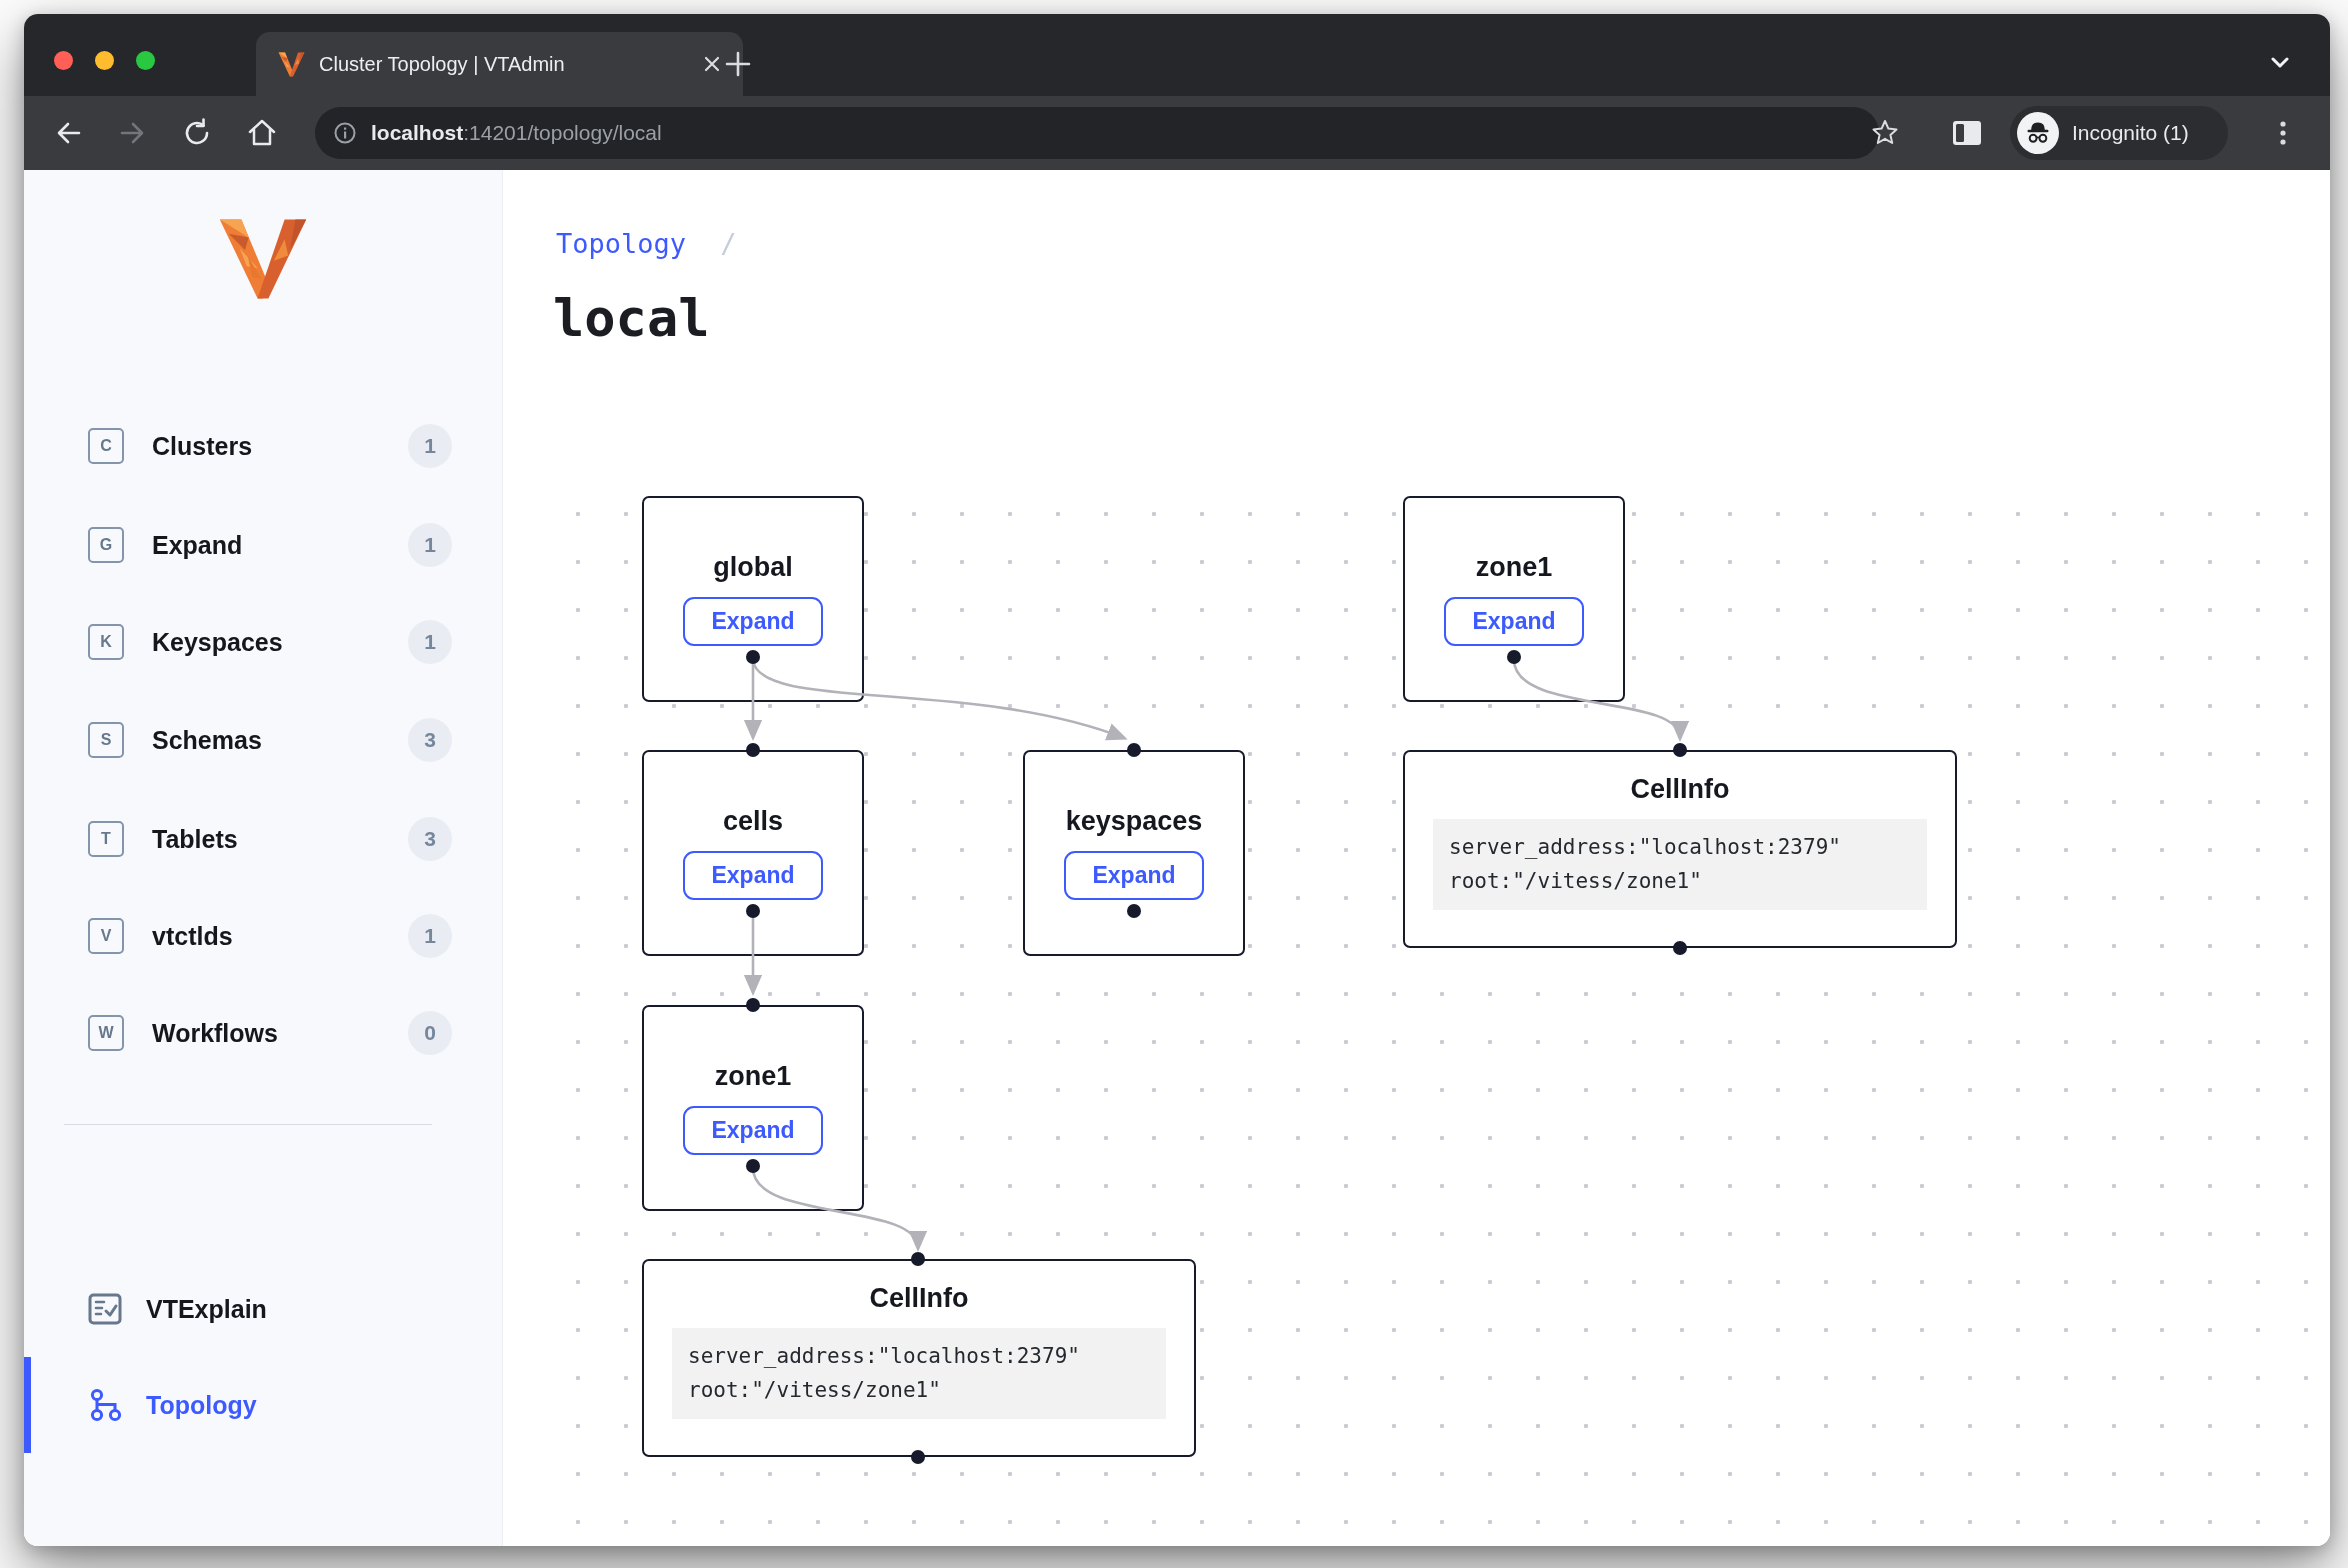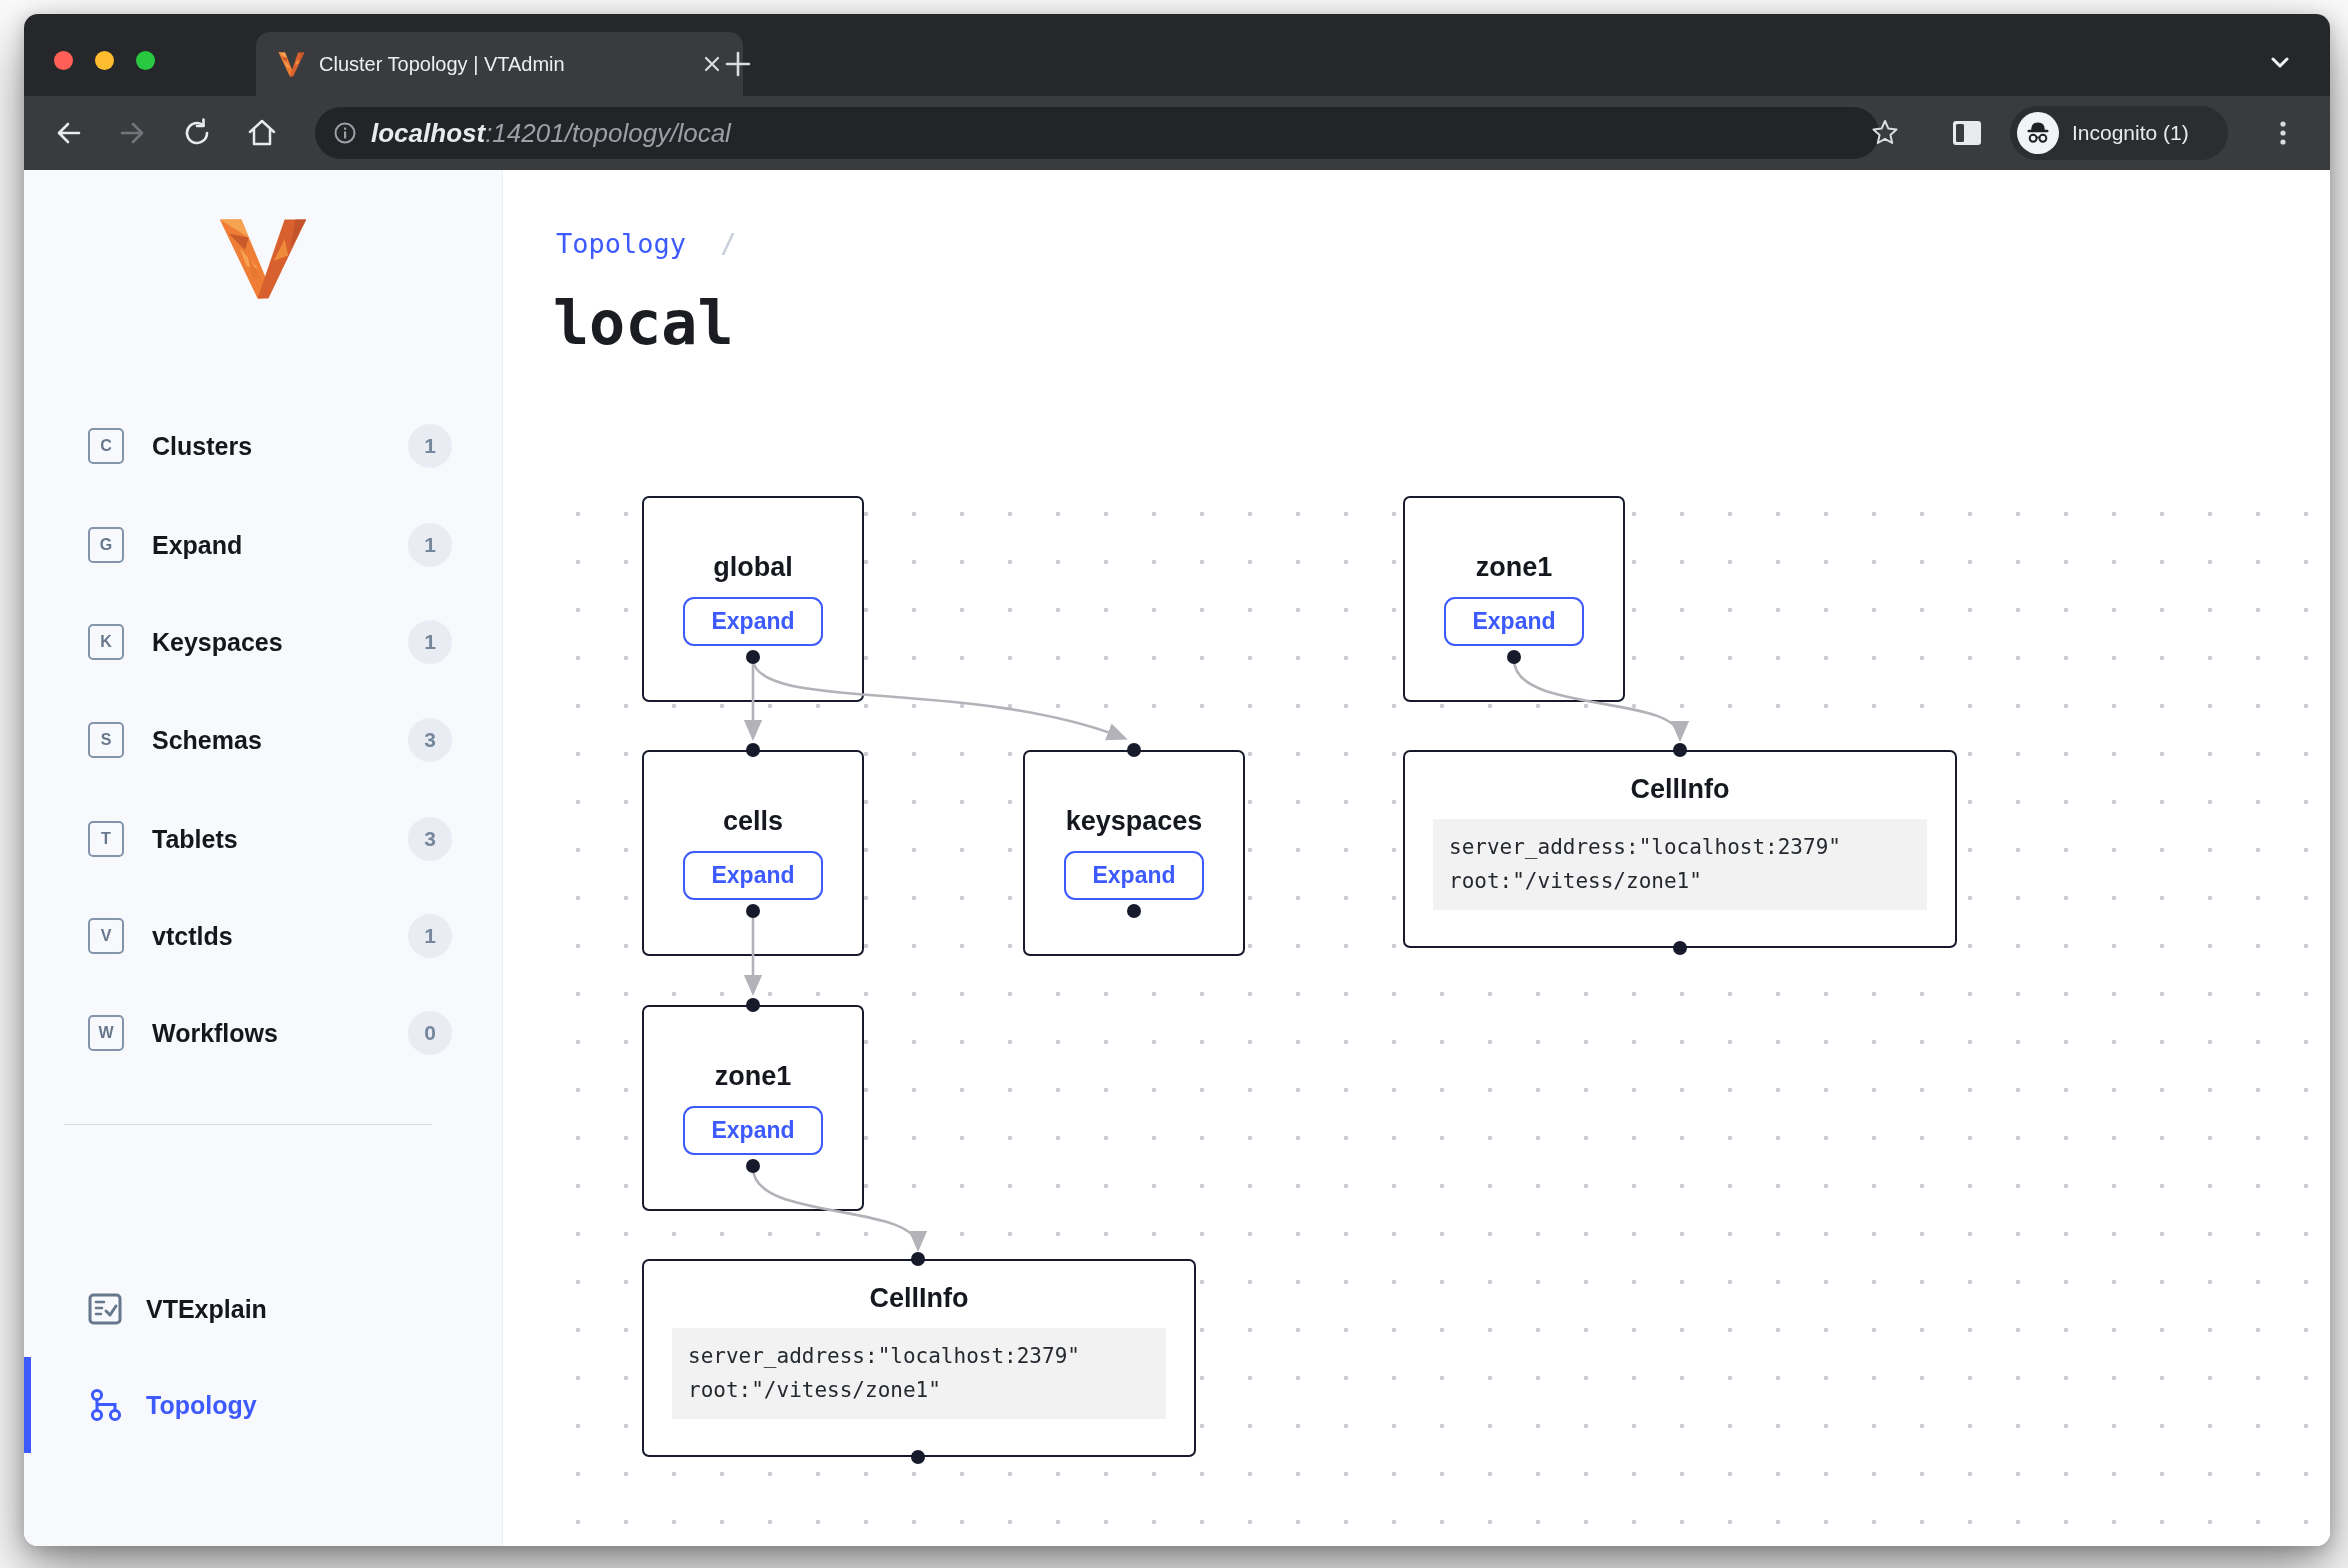--- a/index.html
+++ b/index.html
@@ -11,21 +11,21 @@
   .light{position:absolute;top:37px;width:19px;height:19px;border-radius:50%;}
   .tab{position:absolute;left:184px;top:18px;width:487px;height:64px;background:#3a3b3f;border-radius:14px 14px 0 0;display:flex;align-items:center;margin-left:48px;}
   .tab-title{color:#eceef0;font-size:20px;margin-left:14px;white-space:nowrap;}
   .tab-close{margin-left:auto;margin-right:22px;}
   .newtab{position:absolute;left:692px;top:28px;width:44px;height:44px;display:flex;align-items:center;justify-content:center;}
   .strip-chevron{position:absolute;left:2238px;top:30px;}
   
   .toolbar{position:absolute;left:0;top:82px;width:100%;height:74px;background:#3a3b3f;}
   .tool-ic{position:absolute;top:13px;width:48px;height:48px;display:flex;align-items:center;justify-content:center;}
   .omnibox{position:absolute;left:291px;top:11px;width:1564px;height:52px;background:#232427;border-radius:26px;display:flex;align-items:center;}
-  .omni-text{font-size:26px;margin-left:14px;white-space:nowrap;font-style:italic;}
+  .omni-text{font-size:21px;margin-left:14px;white-space:nowrap;}
   .omni-host{color:#e8eaed;font-weight:bold;}
   .omni-rest{color:#9aa0a6;}
   .incog{position:absolute;left:1986px;top:10px;width:218px;height:54px;background:#2c2d31;border-radius:27px;display:flex;align-items:center;}
   .incog-circle{width:42px;height:42px;border-radius:50%;background:#f1f3f4;margin-left:7px;display:flex;align-items:center;justify-content:center;}
   .incog-label{color:#e8eaed;font-size:21px;margin-left:13px;}
   
   .content{position:absolute;left:0;top:156px;width:100%;height:1376px;background:#fff;}
   .sidebar{position:absolute;left:0;top:0;width:478px;height:100%;background:#f7f9fc;border-right:1px solid #eceef4;}
   .logo{position:absolute;left:194px;top:49px;}
   .nav-item{position:absolute;left:0;width:478px;height:72px;display:flex;align-items:center;cursor:pointer;}
@@ -38,21 +38,21 @@
   .tool-item{position:absolute;left:0;width:478px;height:72px;display:flex;align-items:center;cursor:pointer;}
   .tool-item .ic{margin-left:62px;width:38px;display:flex;justify-content:center;flex:none;}
   .tool-item .nav-label{margin-left:22px;}
   .active-bar{position:absolute;left:0;top:1187px;width:7px;height:96px;background:#3d5afe;}
   .tool-item.active .nav-label{color:#3d5afe;}
   
   .main{position:absolute;left:479px;top:0;width:1827px;height:100%;background:#fff;}
   .crumb{position:absolute;left:53px;top:58px;font-family:"DejaVu Sans Mono",monospace;font-size:27px;}
   .crumb a{color:#3d5afe;text-decoration:none;cursor:pointer;}
   .crumb .sep{color:#c5cdd9;margin-left:18px;}
-  .page-title{position:absolute;left:50px;top:118px;font-family:"DejaVu Sans Mono",monospace;font-size:60px;font-weight:bold;color:#1b1d22;}
+  .page-title{position:absolute;left:50px;top:118px;font-family:"DejaVu Sans Mono",monospace;font-size:52px;font-weight:bold;color:#1b1d22;}
   .graph{position:absolute;left:37px;top:310px;width:1790px;height:1066px;
          background-image:radial-gradient(circle,#c9ccd3 2px,transparent 2.4px);background-size:48px 48px;background-position:14px 10px;}
   .node{position:absolute;background:#fff;border:2.5px solid #171a2b;border-radius:7px;box-sizing:border-box;
         display:flex;flex-direction:column;align-items:center;z-index:1;}
   .node-title{font-size:27px;font-weight:bold;color:#15181f;}
   .node.expand{width:222px;height:206px;justify-content:center;}
   .node.expand .node-title{margin-bottom:14px;}
   .expand-btn{border:2.5px solid #3d5afe;border-radius:11px;background:#fff;color:#3d5afe;font-weight:bold;
               font-size:23px;padding:9px 26px;font-family:"Liberation Sans",sans-serif;cursor:pointer;}
   .node.info{width:554px;height:198px;}

